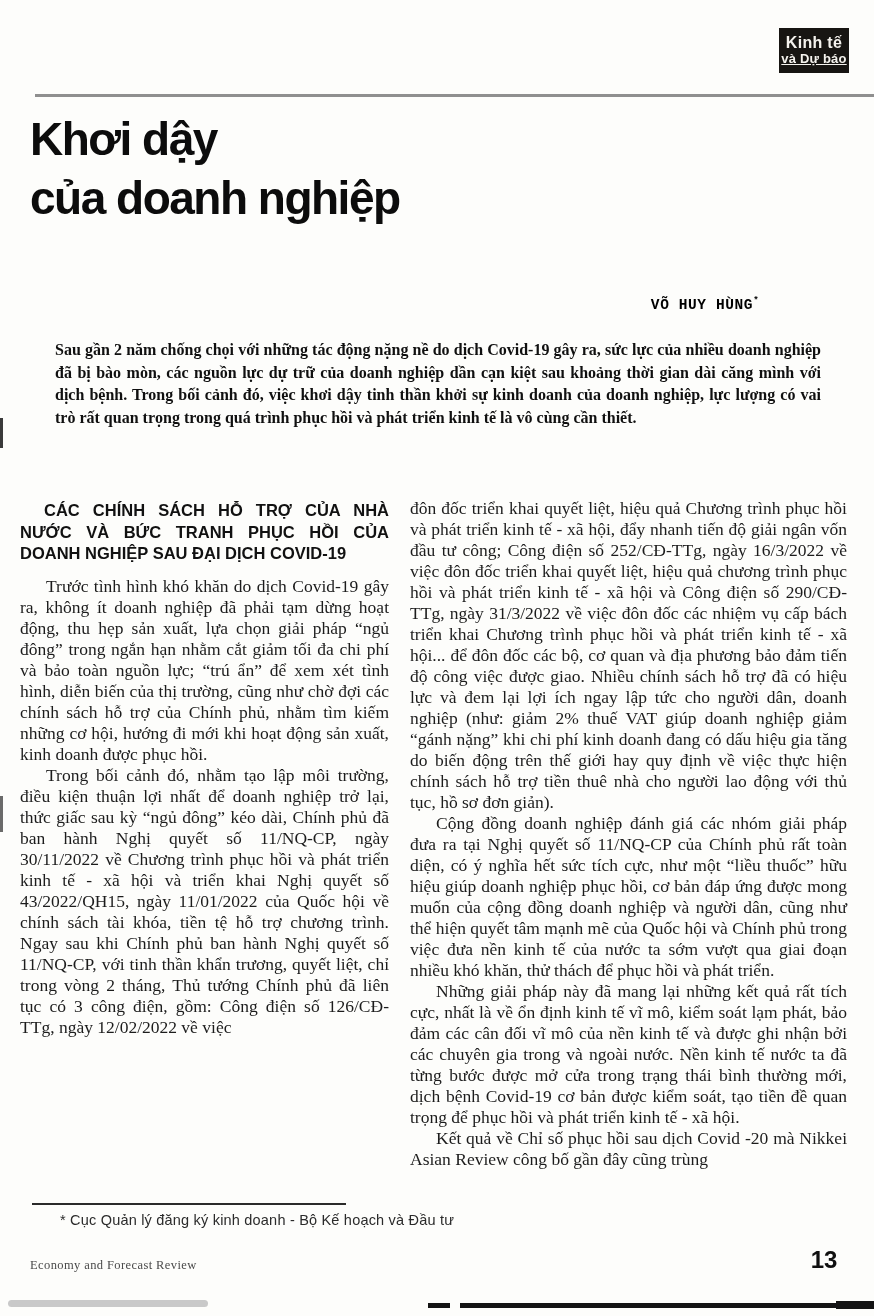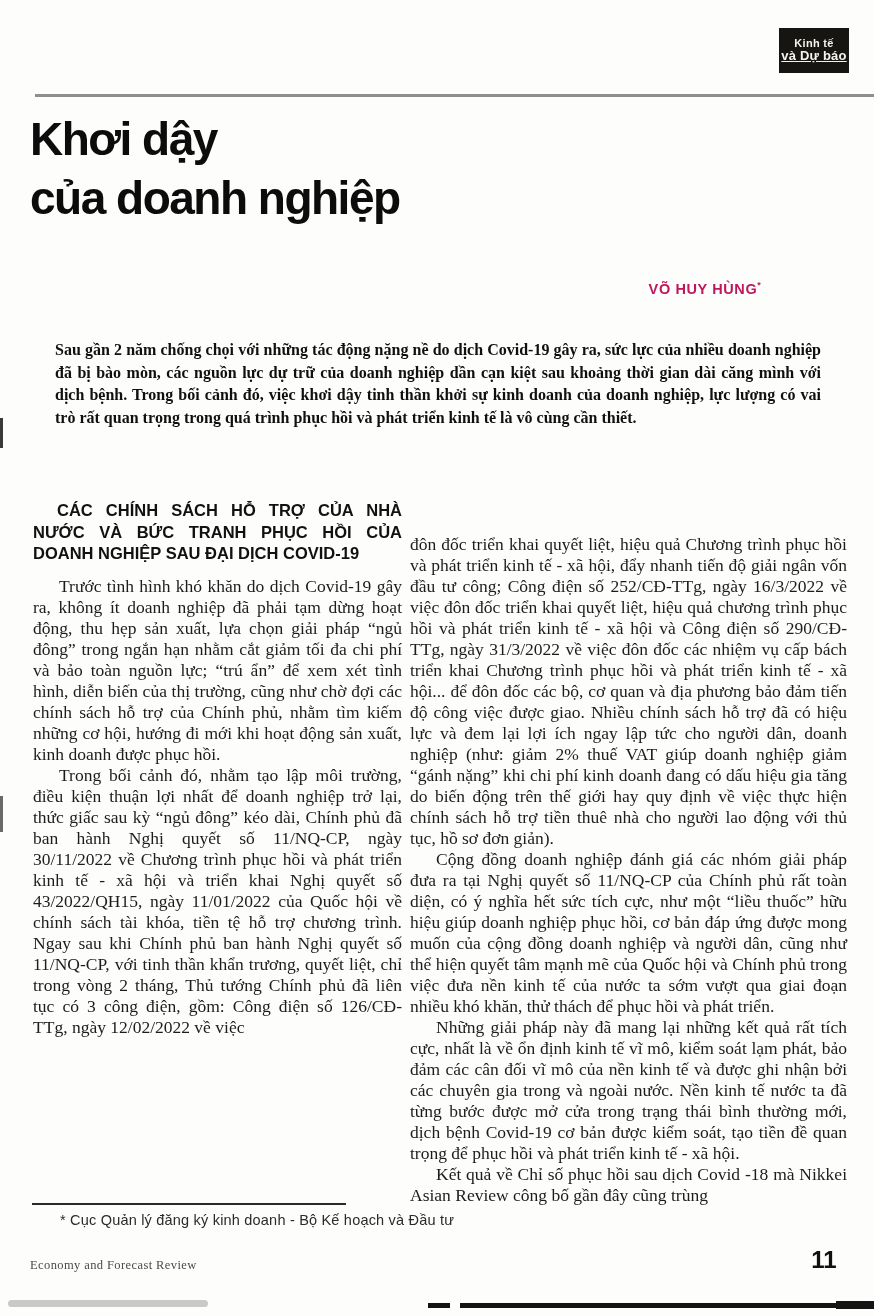--- a/index.html
+++ b/index.html
@@ -8,44 +8,44 @@
     background:#fdfdfb;overflow:hidden;
     font-family:"Liberation Serif",serif;color:#1c1c1c;
   }
   
   .logo-box{
     position:absolute;left:779px;top:28px;width:70px;height:45px;
     background:#171512;color:#f5f3ee;text-align:center;
     font-family:"Liberation Sans",sans-serif;font-weight:700;
     display:flex;flex-direction:column;justify-content:center;line-height:1.15;
   }
-  .logo-box .l1{font-size:11px;letter-spacing:.3px;}
+  .logo-box .l1{font-size:16px;letter-spacing:.3px;}
   .logo-box .l2{font-size:13px;letter-spacing:.2px;text-decoration:underline;}
   .header-rule{position:absolute;left:35px;top:94px;width:839px;height:3px;background:#8f8f8f;}
   
   .title{
     position:absolute;left:30px;top:110px;width:800px;
     font-family:"Liberation Sans",sans-serif;font-weight:700;
     font-size:46px;line-height:59px;letter-spacing:-1.5px;color:#0c0c0c;
   }
   .byline{
-    position:absolute;left:560px;top:280px;width:290px;text-align:center;
-    font-family:Liberation Sans, sans-serif;font-weight:700;
-    font-size:14.5px;letter-spacing:.6px;color:#be185d;
+    position:absolute;left:560px;top:296px;width:290px;text-align:center;
+    font-family:Liberation Mono, monospace;font-weight:700;
+    font-size:14.5px;letter-spacing:.6px;color:#000000;
   }
   .byline sup{font-size:9px;}
   
   .abstract{
     position:absolute;left:55px;top:339px;width:766px;
     font-weight:700;font-size:16px;line-height:22.7px;text-align:justify;color:#101010;
   }
   
   .col{position:absolute;top:500px;font-size:17.5px;line-height:21px;text-align:justify;}
-  .col-left{left:33px;width:369px;}
-  .col-right{left:410px;top:498px;width:437px;margin-top:36px;}
+  .col-left{left:20px;width:369px;}
+  .col-right{left:410px;top:498px;width:437px;}
   .sec-head{
     font-family:"Liberation Sans",sans-serif;font-weight:700;
     font-size:16.5px;line-height:21.5px;text-indent:24px;
     text-align:justify;color:#111;margin:0 0 11px 0;
   }
   .sub-head{
     font-weight:700;font-size:17.5px;line-height:21px;
     text-indent:24px;margin:0;color:#0e0e0e;
   }
   .col p{margin:0;text-indent:26px;}
@@ -95,28 +95,28 @@
   <div class="col col-left">
     <div class="sec-head">CÁC CHÍNH SÁCH HỖ TRỢ CỦA NHÀ NƯỚC VÀ BỨC TRANH PHỤC HỒI CỦA DOANH NGHIỆP SAU ĐẠI DỊCH COVID-19</div>
     <p>Trước tình hình khó khăn do dịch Covid-19 gây ra, không ít doanh nghiệp đã phải tạm dừng hoạt động, thu hẹp sản xuất, lựa chọn giải pháp “ngủ đông” trong ngắn hạn nhằm cắt giảm tối đa chi phí và bảo toàn nguồn lực; “trú ẩn” để xem xét tình hình, diễn biến của thị trường, cũng như chờ đợi các chính sách hỗ trợ của Chính phủ, nhằm tìm kiếm những cơ hội, hướng đi mới khi hoạt động sản xuất, kinh doanh được phục hồi.</p>
     <p>Trong bối cảnh đó, nhằm tạo lập môi trường, điều kiện thuận lợi nhất để doanh nghiệp trở lại, thức giấc sau kỳ “ngủ đông” kéo dài, Chính phủ đã ban hành Nghị quyết số 11/NQ-CP, ngày 30/11/2022 về Chương trình phục hồi và phát triển kinh tế - xã hội và triển khai Nghị quyết số 43/2022/QH15, ngày 11/01/2022 của Quốc hội về chính sách tài khóa, tiền tệ hỗ trợ chương trình. Ngay sau khi Chính phủ ban hành Nghị quyết số 11/NQ-CP, với tinh thần khẩn trương, quyết liệt, chỉ trong vòng 2 tháng, Thủ tướng Chính phủ đã liên tục có 3 công điện, gồm: Công điện số 126/CĐ-TTg, ngày 12/02/2022 về việc</p>
   </div>
 
   <div class="col col-right">
     <p class="no-indent">đôn đốc triển khai quyết liệt, hiệu quả Chương trình phục hồi và phát triển kinh tế - xã hội, đẩy nhanh tiến độ giải ngân vốn đầu tư công; Công điện số 252/CĐ-TTg, ngày 16/3/2022 về việc đôn đốc triển khai quyết liệt, hiệu quả chương trình phục hồi và phát triển kinh tế - xã hội và Công điện số 290/CĐ-TTg, ngày 31/3/2022 về việc đôn đốc các nhiệm vụ cấp bách triển khai Chương trình phục hồi và phát triển kinh tế - xã hội... để đôn đốc các bộ, cơ quan và địa phương bảo đảm tiến độ công việc được giao. Nhiều chính sách hỗ trợ đã có hiệu lực và đem lại lợi ích ngay lập tức cho người dân, doanh nghiệp (như: giảm 2% thuế VAT giúp doanh nghiệp giảm “gánh nặng” khi chi phí kinh doanh đang có dấu hiệu gia tăng do biến động trên thế giới hay quy định về việc thực hiện chính sách hỗ trợ tiền thuê nhà cho người lao động với thủ tục, hồ sơ đơn giản).</p>
     <p>Cộng đồng doanh nghiệp đánh giá các nhóm giải pháp đưa ra tại Nghị quyết số 11/NQ-CP của Chính phủ rất toàn diện, có ý nghĩa hết sức tích cực, như một “liều thuốc” hữu hiệu giúp doanh nghiệp phục hồi, cơ bản đáp ứng được mong muốn của cộng đồng doanh nghiệp và người dân, cũng như thể hiện quyết tâm mạnh mẽ của Quốc hội và Chính phủ trong việc đưa nền kinh tế của nước ta sớm vượt qua giai đoạn nhiều khó khăn, thử thách để phục hồi và phát triển.</p>
     <p>Những giải pháp này đã mang lại những kết quả rất tích cực, nhất là về ổn định kinh tế vĩ mô, kiểm soát lạm phát, bảo đảm các cân đối vĩ mô của nền kinh tế và được ghi nhận bởi các chuyên gia trong và ngoài nước. Nền kinh tế nước ta đã từng bước được mở cửa trong trạng thái bình thường mới, dịch bệnh Covid-19 cơ bản được kiểm soát, tạo tiền đề quan trọng để phục hồi và phát triển kinh tế - xã hội.</p>
-    <p>Kết quả về Chỉ số phục hồi sau dịch Covid -18 mà Nikkei Asian Review công bố gần đây cũng trùng</p>
+    <p>Kết quả về Chỉ số phục hồi sau dịch Covid -20 mà Nikkei Asian Review công bố gần đây cũng trùng</p>
   </div>
 
   <div class="footnote-rule"></div>
   <div class="footnote">* Cục Quản lý đăng ký kinh doanh - Bộ Kế hoạch và Đầu tư</div>
 
   <div class="footer-name">Economy and Forecast Review</div>
-  <div class="page-num">11</div>
+  <div class="page-num">13</div>
 
   <div class="edge-mark-1"></div>
   <div class="edge-mark-2"></div>
   <div class="bottom-blob"></div>
   <div class="bottom-dash"></div>
   <div class="bottom-line"></div>
   <div class="bottom-right-dash"></div>
 
 </div>
 

